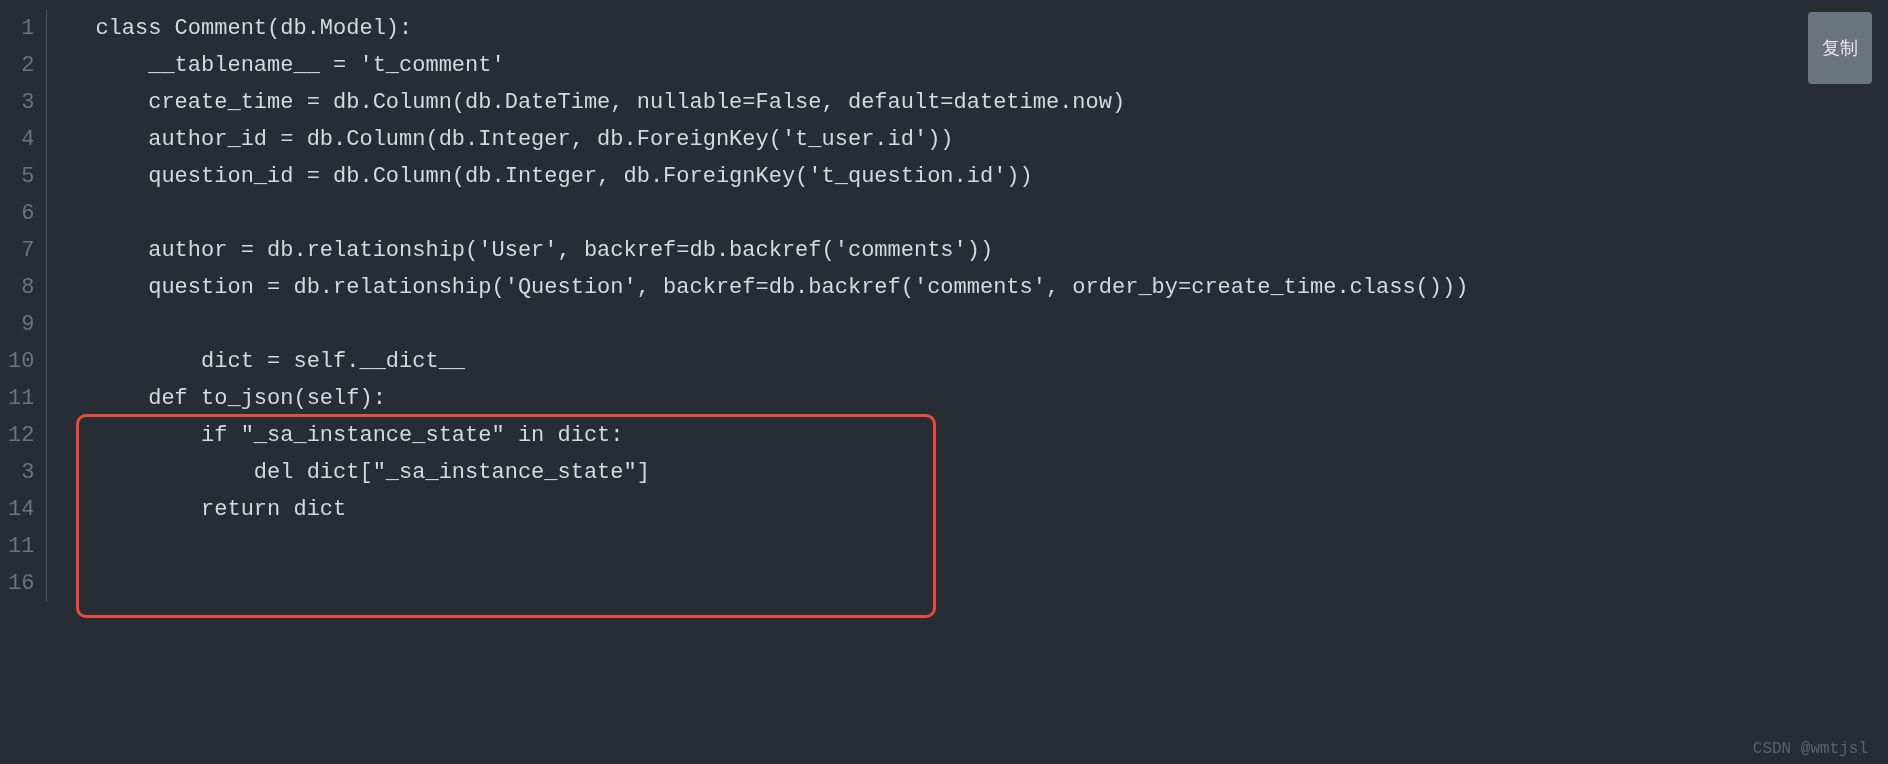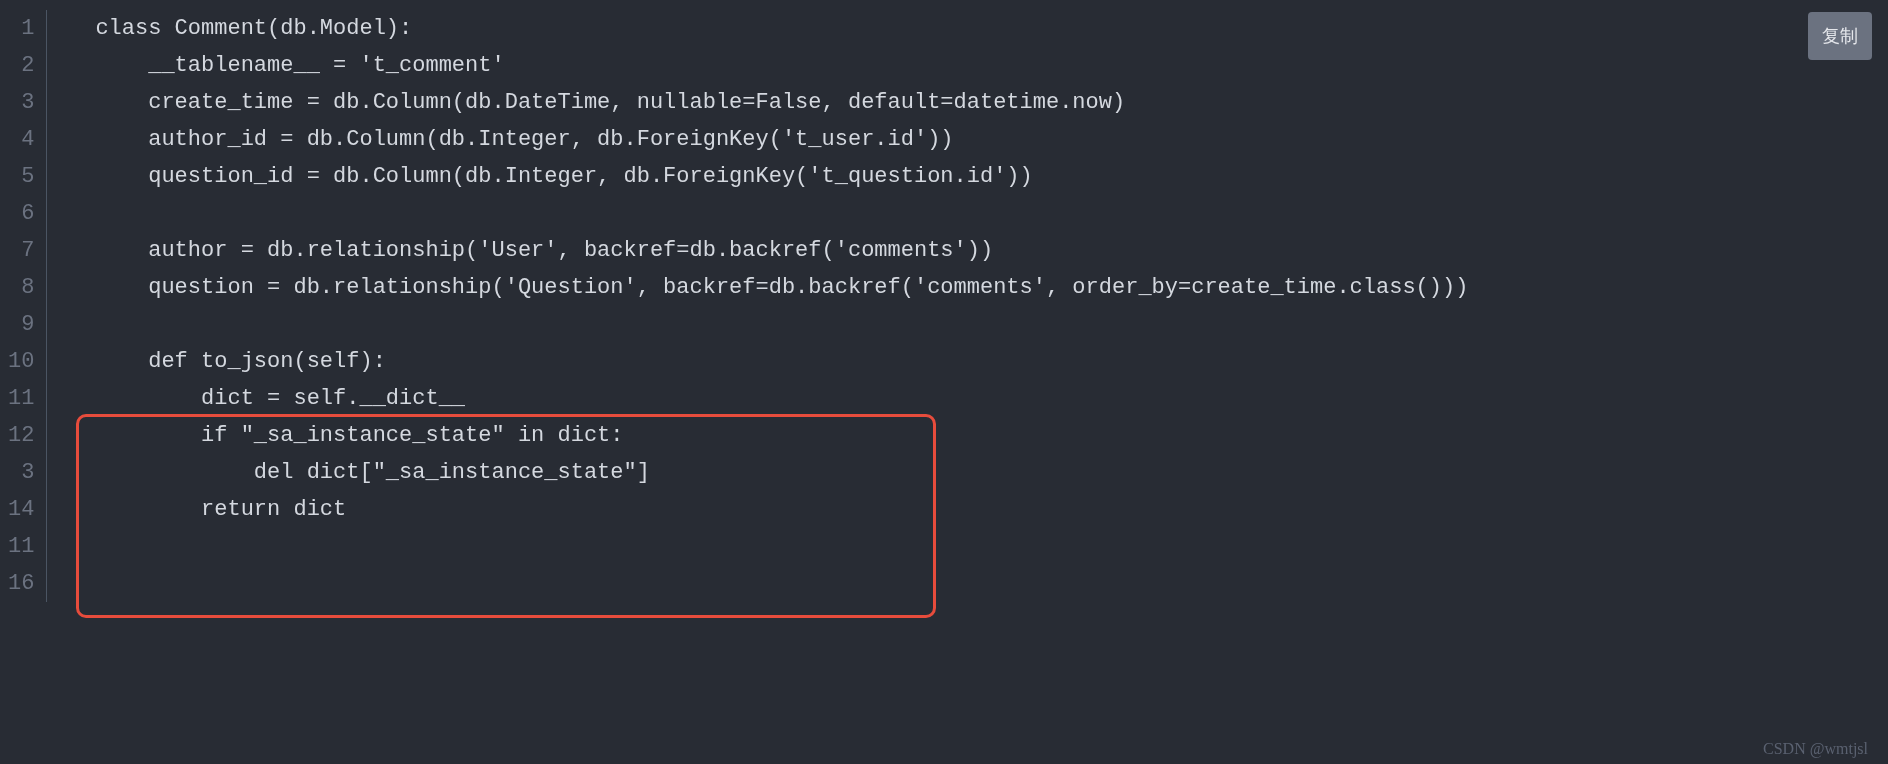--- a/index.html
+++ b/index.html
@@ -49,39 +49,39 @@
       color: #d4d8df;
       margin-left: 32px;
     }
     .copy-button {
       position: absolute;
       top: 12px;
       right: 16px;
       background: #6b7280;
       color: #e5e7eb;
       border: none;
-      padding: 12px 14px;
+      padding: 24px 14px;
       border-radius: 4px;
       font-size: 18px;
       cursor: pointer;
       font-family: sans-serif;
     }
     .highlight-box {
       position: absolute;
       border: 3px solid #e74c3c;
       border-radius: 10px;
       pointer-events: none;
     }
     .watermark {
       position: absolute;
       bottom: 6px;
       right: 20px;
       color: #5a6170;
       font-size: 16px;
-      font-family: Liberation Serif, serif;
+      font-family: Liberation Mono, monospace;
     }
   </style>
 </head>
 <body>
 
 <div class="code-container">
   <div class="line-numbers">
     <div class="line-num">1</div>
     <div class="line-num">2</div>
     <div class="line-num">3</div>
@@ -102,22 +102,22 @@
   <div class="code-lines">
     <div class="code-line">class Comment(db.Model):</div>
     <div class="code-line">    __tablename__ = 't_comment'</div>
     <div class="code-line">    create_time = db.Column(db.DateTime, nullable=False, default=datetime.now)</div>
     <div class="code-line">    author_id = db.Column(db.Integer, db.ForeignKey('t_user.id'))</div>
     <div class="code-line">    question_id = db.Column(db.Integer, db.ForeignKey('t_question.id'))</div>
     <div class="code-line"></div>
     <div class="code-line">    author = db.relationship('User', backref=db.backref('comments'))</div>
     <div class="code-line">    question = db.relationship('Question', backref=db.backref('comments', order_by=create_time.class()))</div>
     <div class="code-line"></div>
+    <div class="code-line">        dict = self.__dict__</div>
     <div class="code-line">    def to_json(self):</div>
-    <div class="code-line">        dict = self.__dict__</div>
     <div class="code-line">        if "_sa_instance_state" in dict:</div>
     <div class="code-line">            del dict["_sa_instance_state"]</div>
     <div class="code-line">        return dict</div>
   </div>
 </div>
 
 <button class="copy-button">复制</button>
 
 <div class="highlight-box" style="top:414px;left:76px;width:860px;height:204px;"></div>
 

